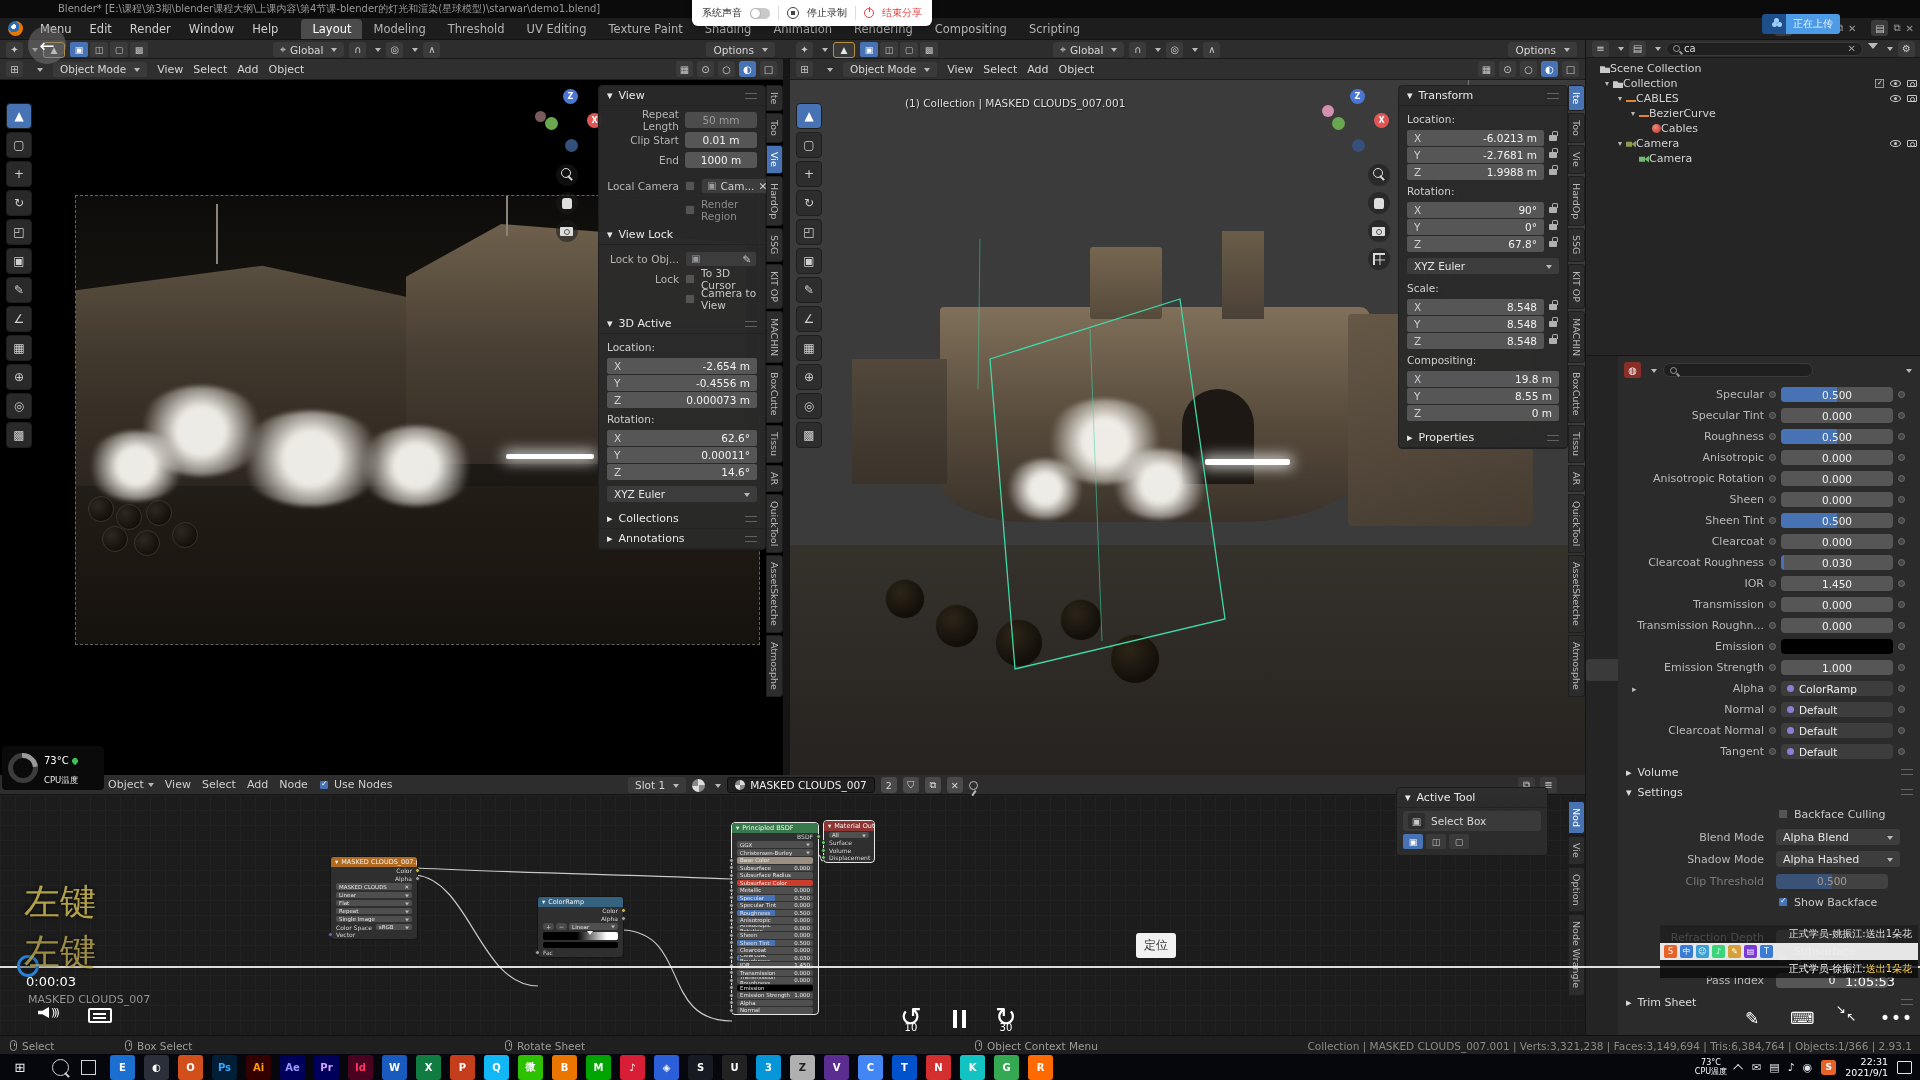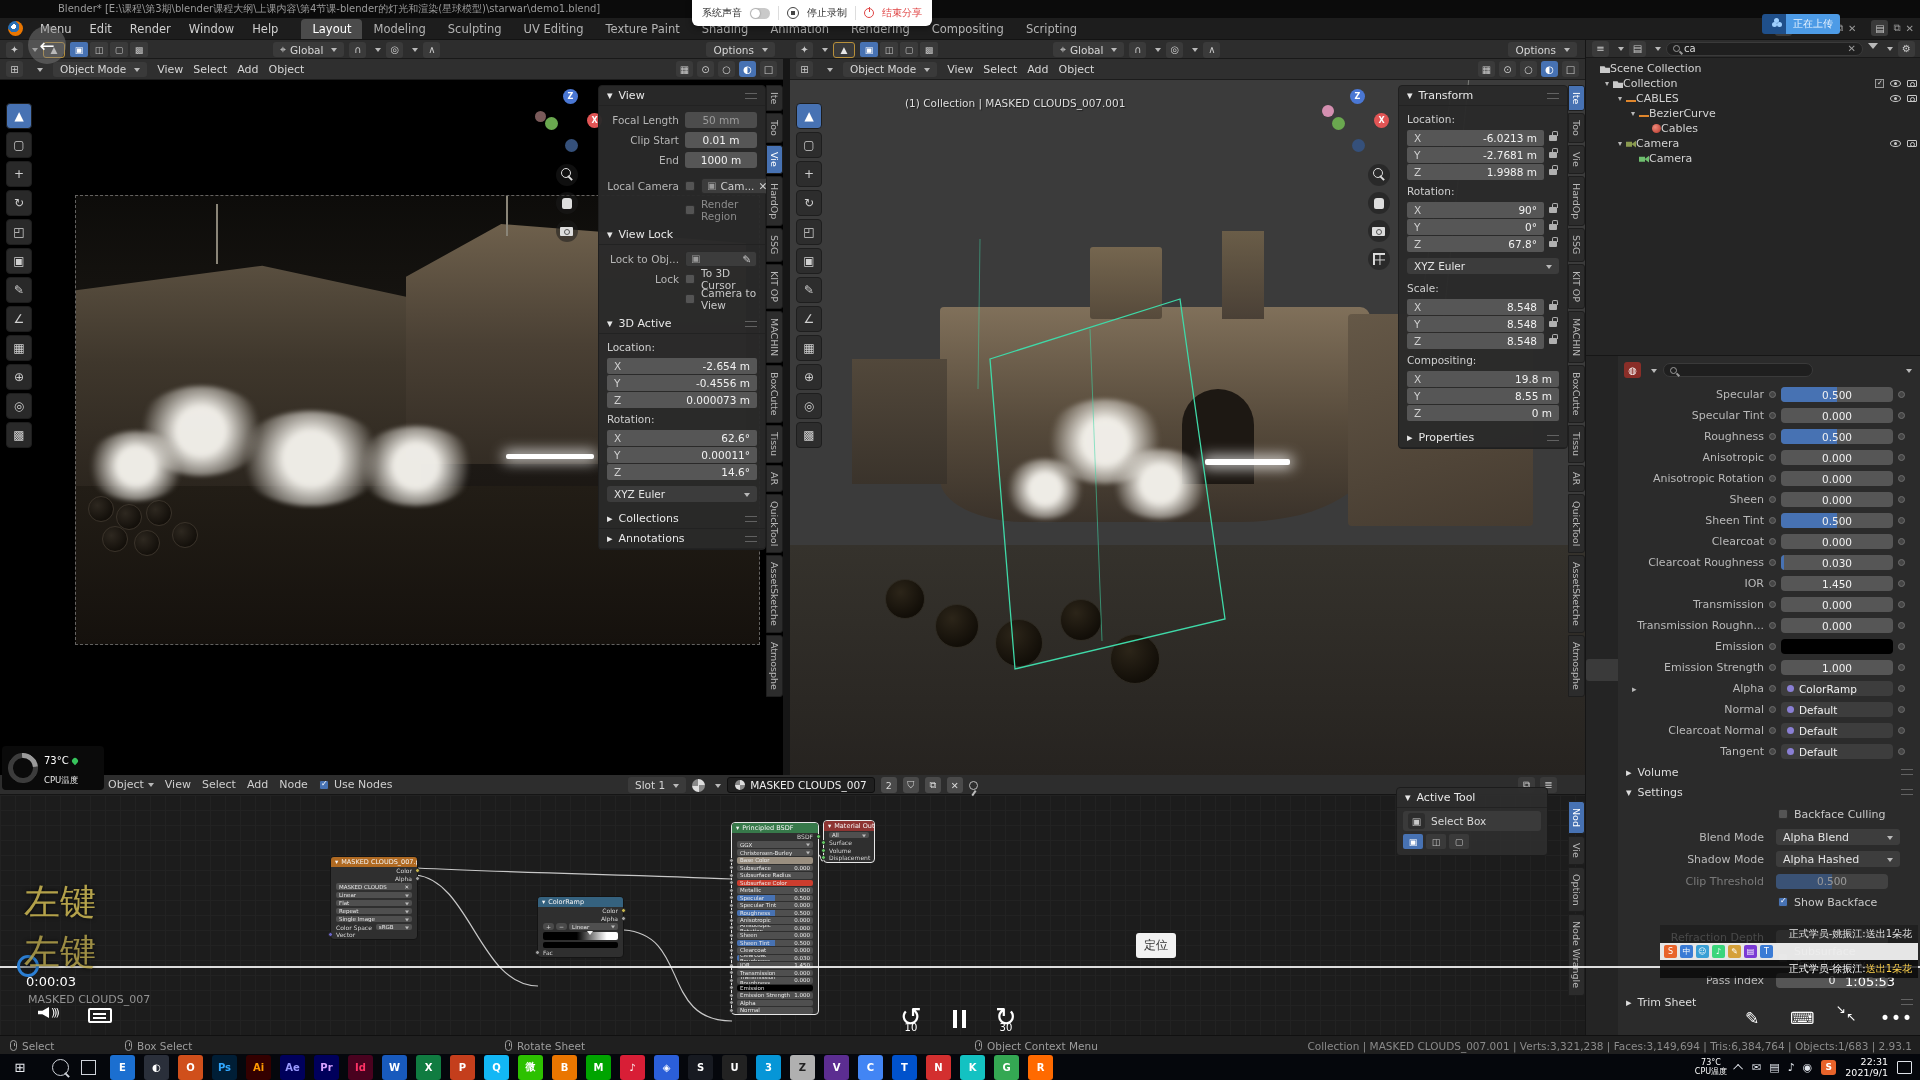--- a/index.html
+++ b/index.html
@@ -345,21 +345,21 @@
     </div>
 
     <div class="npanel" style="left:598px;top:26px;width:168px">
       <div class="ph">
           <span>▾</span>
           <span>View</span>
           <span class="grip"></span>
         </div>
       <div class="pbody">
         <div class="frow">
-            <span class="flabel">Focal Length</span>
+            <span class="flabel">Repeat Length</span>
             <span class="ffield dim">50 mm</span>
           </div>
         <div class="frow">
             <span class="flabel">Clip Start</span>
             <span class="ffield">0.01 m</span>
           </div>
         <div class="frow">
             <span class="flabel">End</span>
             <span class="ffield">1000 m</span>
           </div>
@@ -729,21 +729,21 @@
     <span class="menu-item">Menu</span>
         <span class="menu-item">Edit</span>
         <span class="menu-item">Render</span>
         <span class="menu-item">Window</span>
         <span class="menu-item">Help</span>
       </span>
     <span style="display:flex;margin-left:14px">
 
     <span class="ws-tab on">Layout</span>
         <span class="ws-tab">Modeling</span>
-        <span class="ws-tab">Sculpting</span>
+        <span class="ws-tab">Threshold</span>
         <span class="ws-tab">UV Editing</span>
         <span class="ws-tab">Texture Paint</span>
         <span class="ws-tab">Shading</span>
         <span class="ws-tab">Animation</span>
         <span class="ws-tab">Rendering</span>
         <span class="ws-tab">Compositing</span>
         <span class="ws-tab">Scripting</span>
       </span>
     <span id="topbar-right">
       <span class="icon-sm">◳</span>
@@ -1598,21 +1598,21 @@
         <span>Box Select</span>
       </span>
     <span class="hint" style="left:505px">
         <span class="ms"></span>
         <span>Rotate Sheet</span>
       </span>
     <span class="hint" style="left:975px">
         <span class="ms"></span>
         <span>Object Context Menu</span>
       </span>
-    <span id="sb-stats">Collection | MASKED CLOUDS_007.001 | Verts:3,321,238 | Faces:3,149,694 | Tris:6,384,764 | Objects:1/683 | 2.93.1</span>
+    <span id="sb-stats">Collection | MASKED CLOUDS_007.001 | Verts:3,321,238 | Faces:3,149,694 | Tris:6,384,764 | Objects:1/366 | 2.93.1</span>
   </div>
 
   
   <div id="taskbar" class="abs">
     <span class="tb-sys">⊞</span>
     <span class="tb-search"></span>
     <span class="tb-task"></span>
     <span id="tb-apps">
 
     <span class="app has-sw" style="background: rgb(27, 111, 208);">

